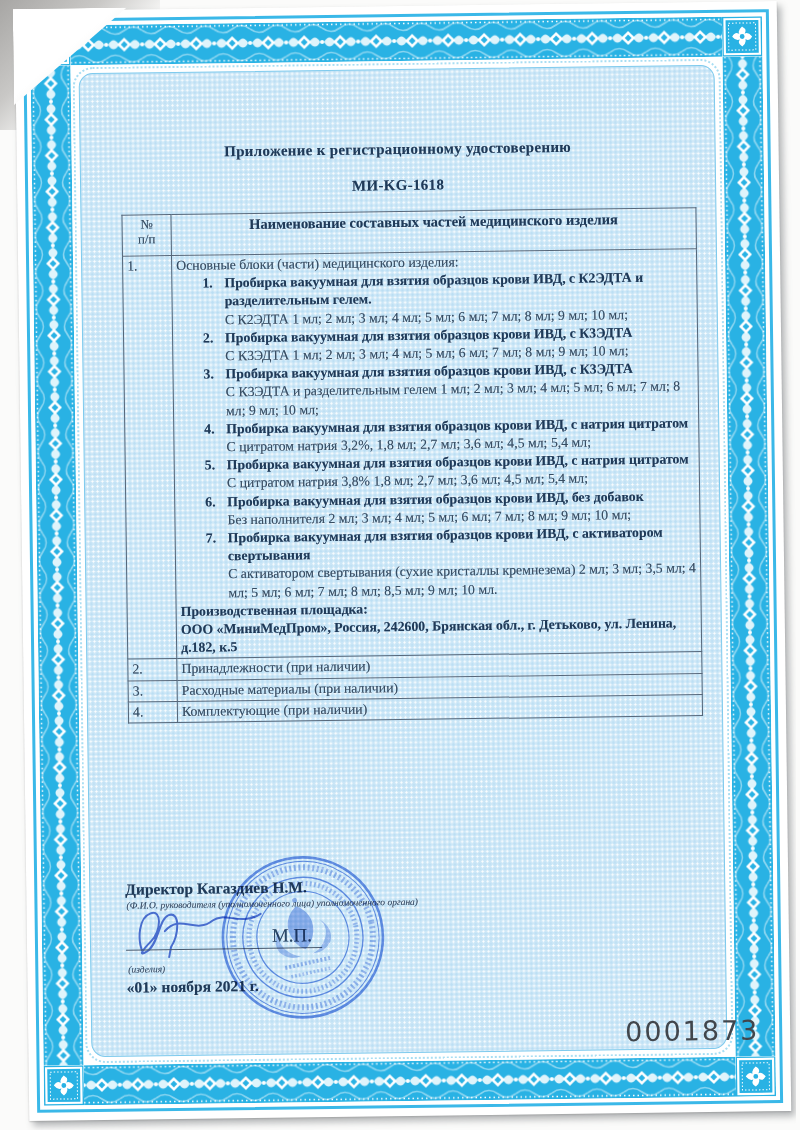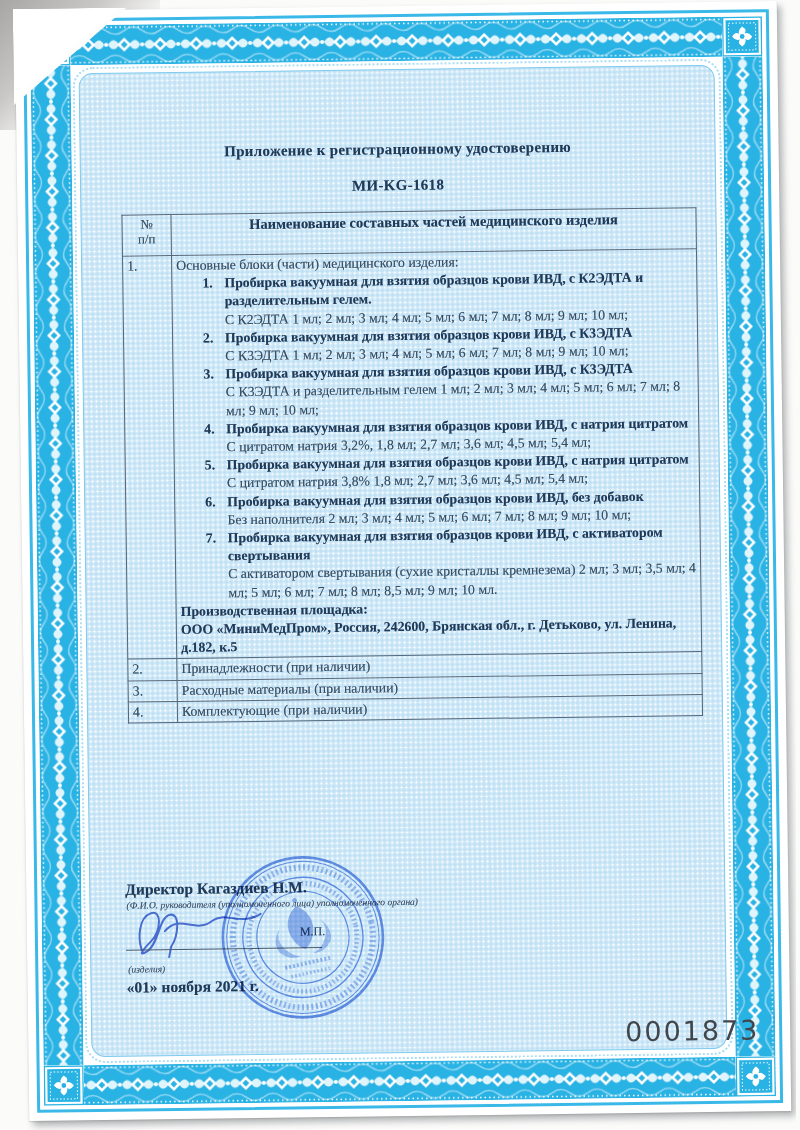--- a/index.html
+++ b/index.html
@@ -45,21 +45,21 @@
   td.num-cell{width:40px;text-align:left;padding-left:7px;}
   .comp{position:relative;padding-left:48px;}
   .comp-num{position:absolute;left:26px;font-weight:bold;color:var(--ink-bold);}
   .comp-title{font-weight:bold;color:var(--ink-bold);}
   .prod-label,.prod-value{font-weight:bold;color:var(--ink-bold);}
   .director{position:absolute;left:35px;top:807px;font-weight:bold;font-size:15.5px;color:var(--ink-bold);}
   .caption{position:absolute;font-style:italic;font-size:9.5px;color:#3c5068;}
   .cap-fio{left:36px;top:827px;}
   .cap-sign{left:37px;top:891px;}
   .sig-line{position:absolute;left:35px;top:858px;width:196px;height:18px;border-bottom:1.3px solid #4a5a6e;}
-  .mp{position:absolute;left:181px;top:853px;font-size:12px;color:#2c4968;margin-left:28px;}
+  .mp{position:absolute;left:181px;top:853px;font-size:19px;color:#2c4968;}
   .date-line{position:absolute;left:35px;top:905px;font-weight:bold;font-size:15.5px;color:var(--ink-bold);}
   .serial{position:absolute;left:533px;top:949px;font-family:"DejaVu Sans",sans-serif;
     font-size:27px;letter-spacing:2px;color:var(--serial);text-shadow:none;}
   .sig-svg{position:absolute;left:38px;top:828px;}
   .stamp{position:absolute;left:128px;top:782px;opacity:.8;mix-blend-mode:multiply;
     transform:rotate(-12deg);}
   .fold{position:absolute;left:-2px;top:-2px;width:114px;height:96px;
     clip-path:polygon(0 0,100% 0,0 100%);
     background:linear-gradient(to bottom right,#ffffff 45%,#f3f2f0 68%,#dddcda 88%,#c8c7c5 100%);
     filter:drop-shadow(3px 3px 2px rgba(80,80,80,.4));}

